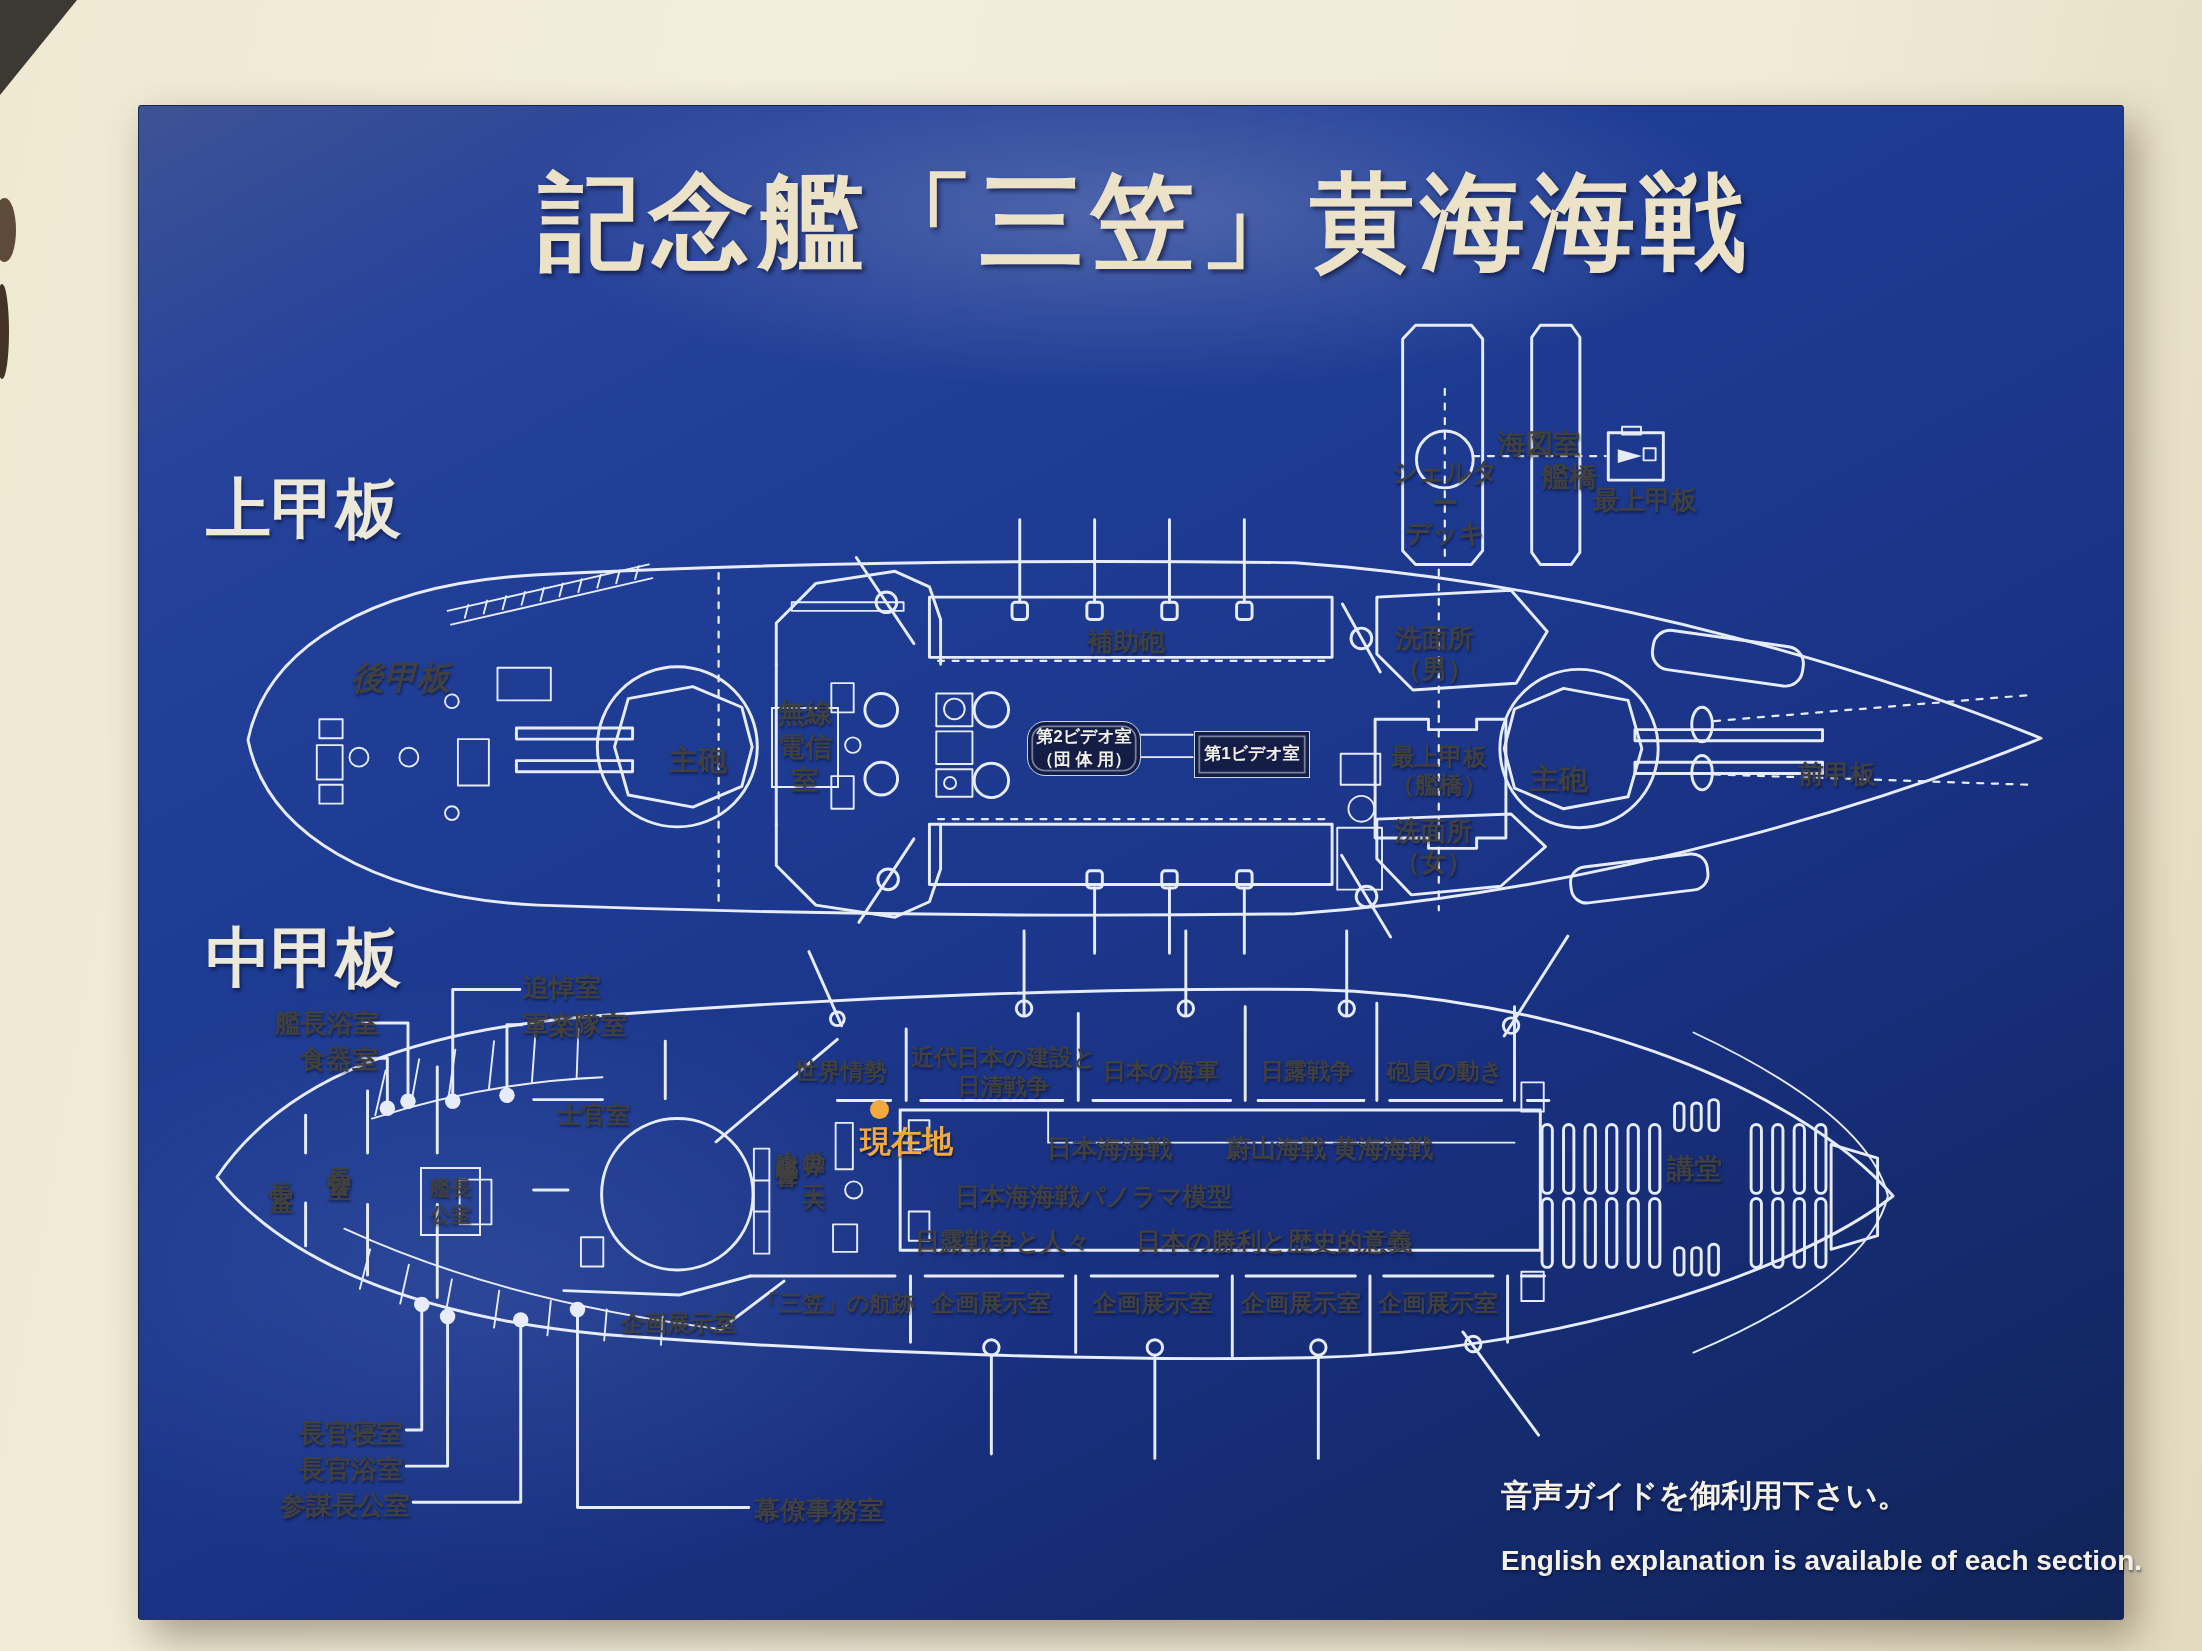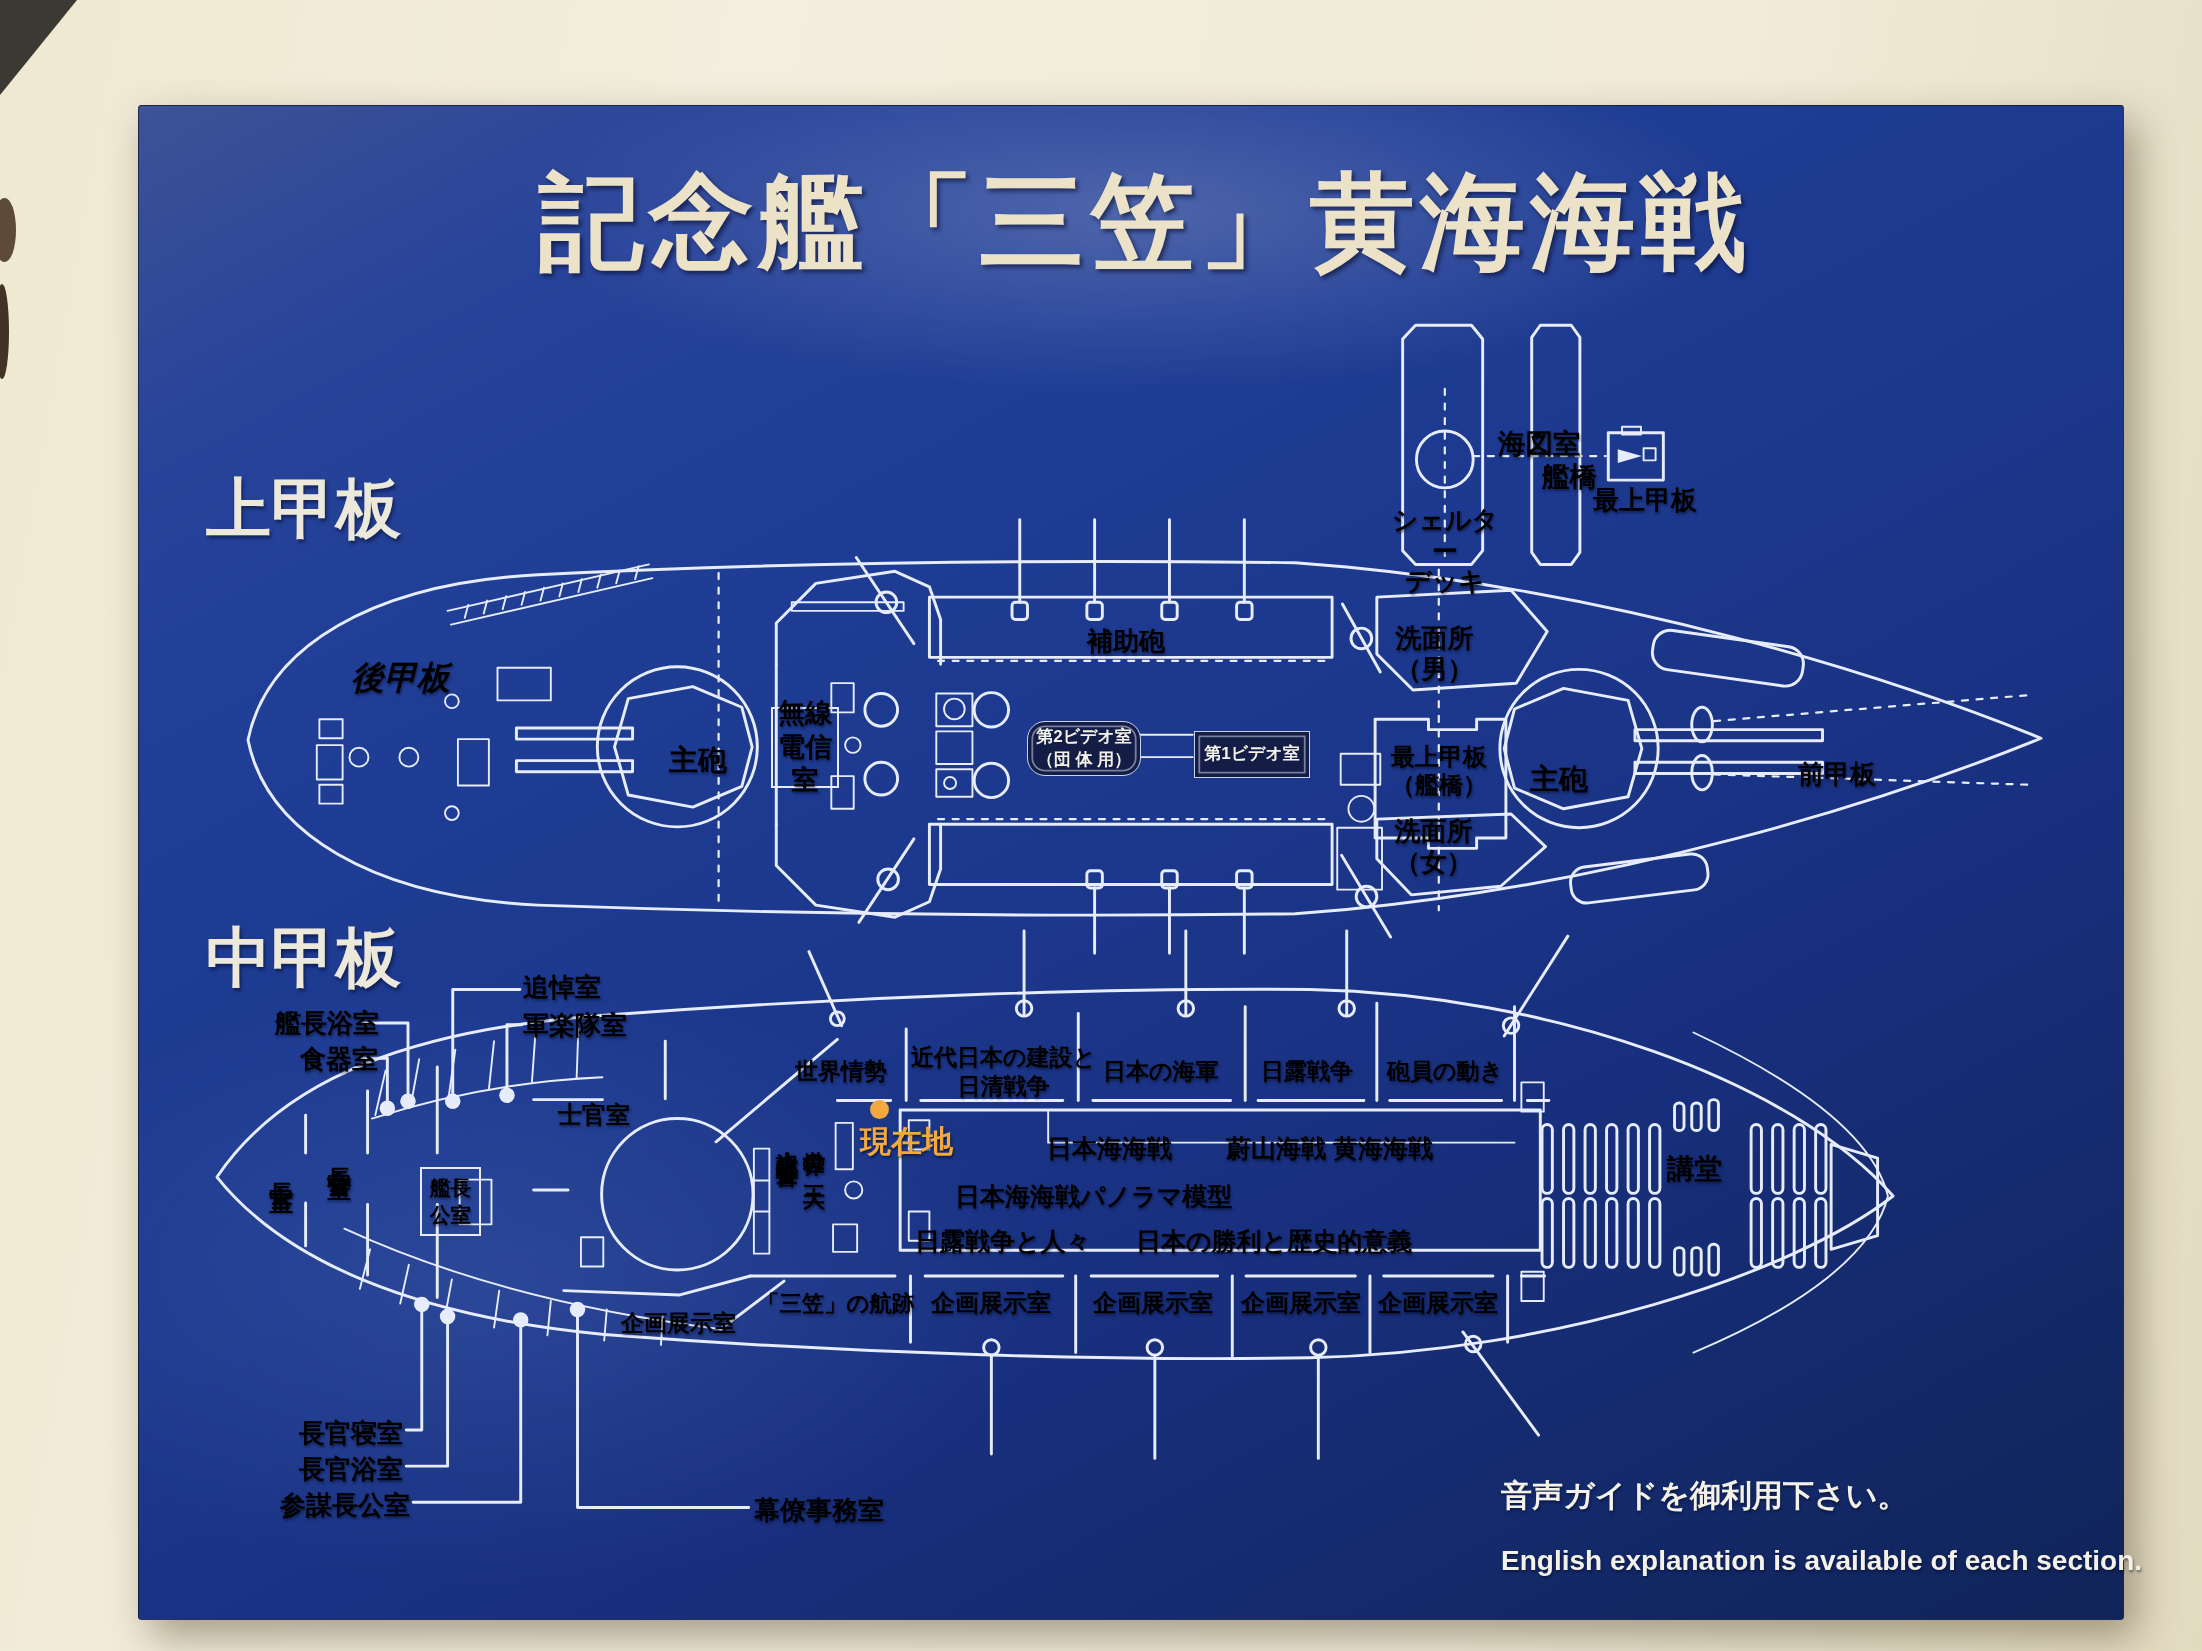--- a/index.html
+++ b/index.html
@@ -14,21 +14,21 @@
   .board{
     position:absolute;left:138px;top:105px;width:1984px;height:1513px;
     background:
       radial-gradient(ellipse 946px 275px at 50% 7%, rgba(255,255,255,.20), rgba(255,255,255,0) 65%),
       radial-gradient(ellipse 774px 430px at 18% 78%, rgba(120,150,220,.18), rgba(0,0,0,0) 70%),
       linear-gradient(152deg,#3d5396 0%,#27439a 14%,#1f3d95 30%,#1c388d 48%,#182f7e 68%,#132968 86%,#112459 100%);
     border:1.7px solid rgba(25,25,35,.55);
     box-shadow:12px 17px 40px rgba(70,60,35,.45);
     border-radius:3.4px;
   }
-  .lb{position:absolute;color:#000000;font-weight:700;line-height:1.18;
+  .lb{position:absolute;color:#404040;font-weight:700;line-height:1.18;
       white-space:pre-line;text-shadow:0.9px 1.7px 2.6px rgba(4,8,32,.5);}
   .ctr{text-align:center;}
   .vert{writing-mode:vertical-rl;text-orientation:upright;letter-spacing:2.6px;}
   .boxed{border:2.6px solid #e6ecf9;display:flex;align-items:center;justify-content:center;text-align:center;}
   .plaque{position:absolute;background:#141d45;border:1.7px solid #c9d2e8;
       box-shadow:inset 0 0 0 3.4px #141d45, inset 0 0 0 5.2px rgba(201,210,232,.55);
       color:#f3f1e8;font-weight:700;display:flex;flex-direction:column;align-items:center;
       justify-content:center;white-space:pre-line;text-align:center;line-height:1.35;}
   .orange{color:#f2a93d;text-shadow:0.9px 1.7px 2.6px rgba(4,8,32,.6);}
   .title{position:absolute;font-family:"DejaVu Serif","Liberation Serif",serif;
@@ -297,21 +297,21 @@
 （団 体 用）</div>
 <div class="plaque" style="left:1194px;top:731px;width:114px;height:45px;font-size:17px;">第1ビデオ室</div>
 <div class="lb ctr" style="left:1393px;top:623px;width:83px;font-size:26px;">洗面所
 （男）</div>
 <div class="lb ctr" style="left:1383px;top:743px;width:112px;font-size:24px;">最上甲板
 （艦橋）</div>
 <div class="lb" style="left:1530px;top:762px;font-size:29px;">主砲</div>
 <div class="lb" style="left:1798px;top:759px;font-size:26px;">前甲板</div>
 <div class="lb ctr" style="left:1392px;top:816px;width:83px;font-size:26px;">洗面所
 （女）</div>
-<div class="lb ctr" style="left:1382px;top:457px;width:126px;font-size:26px;margin-top:48px;">シェルター
+<div class="lb ctr" style="left:1382px;top:457px;width:126px;font-size:26px;">シェルター
 デッキ</div>
 <div class="lb" style="left:1498px;top:428px;font-size:27.5px;">海図室</div>
 <div class="lb" style="left:1542px;top:461px;font-size:27.5px;">艦橋</div>
 <div class="lb" style="left:1593px;top:485px;font-size:26px;">最上甲板</div>
 
 <div class="heading" style="left:206px;top:914px;font-size:65px;">中甲板</div>
 <div class="lb" style="left:523px;top:972px;font-size:26px;">追悼室</div>
 <div class="lb" style="left:523px;top:1010px;font-size:26px;">軍楽隊室</div>
 <div class="lb" style="left:275px;top:1008px;font-size:26px;">艦長浴室</div>
 <div class="lb" style="left:300px;top:1044px;font-size:26px;">食器室</div>

